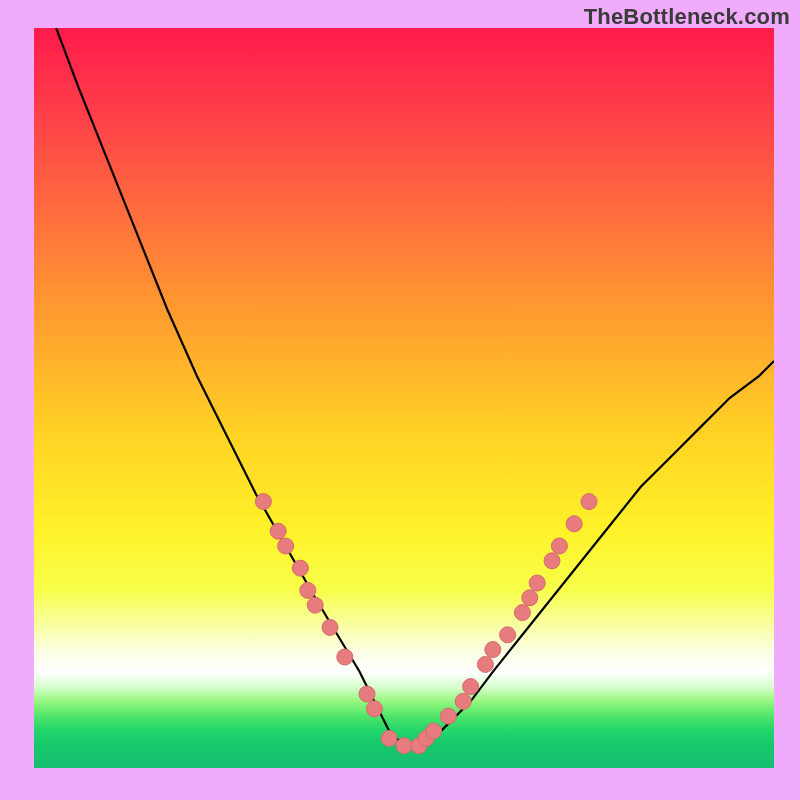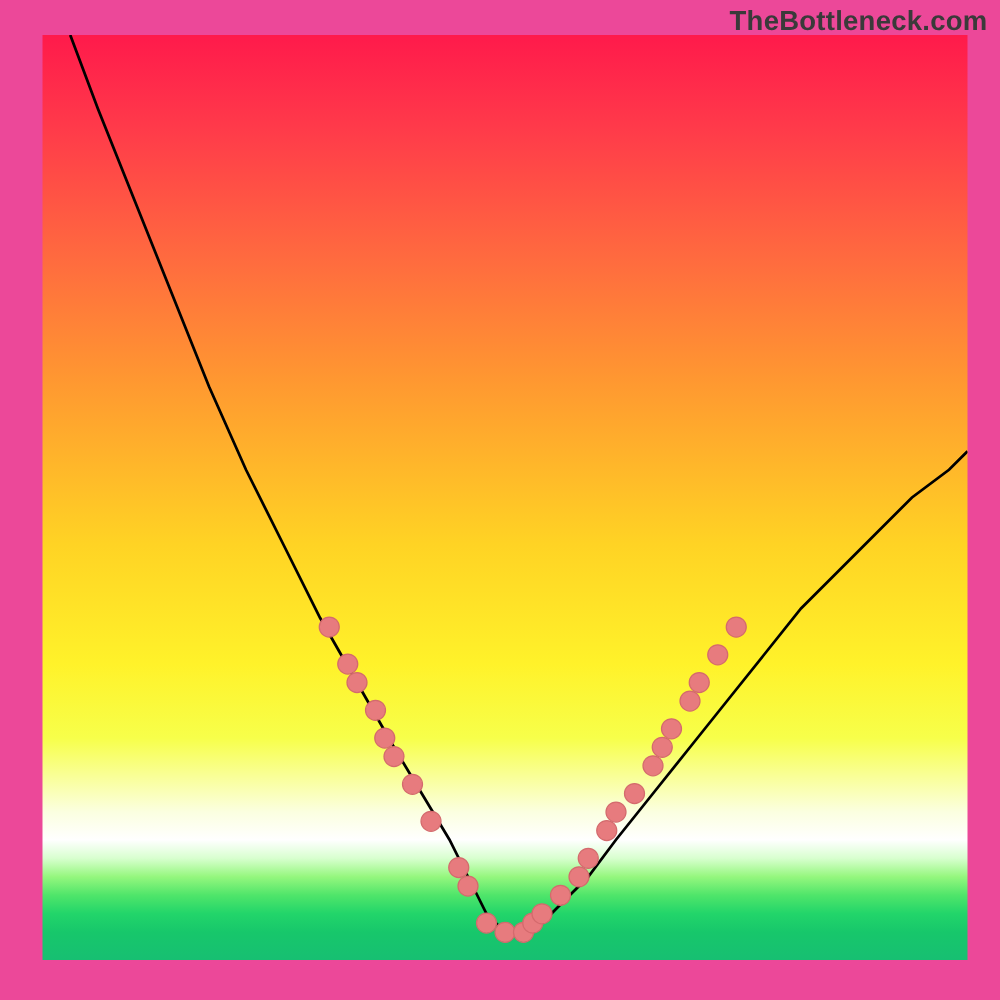--- a/index.html
+++ b/index.html
@@ -8,21 +8,21 @@
     width: 800px;
     height: 800px;
     overflow: hidden;
     font-family: Arial, Helvetica, sans-serif;
     background: #000;
   }
   .frame {
     position: relative;
     width: 800px;
     height: 800px;
-    background: #ec4899;
+    background: #f0abfc;
   }
   .watermark {
     position: absolute;
     top: 4px;
     right: 10px;
     color: #3a3a3a;
     font-size: 22px;
     font-weight: 600;
     letter-spacing: 0.2px;
     user-select: none;

